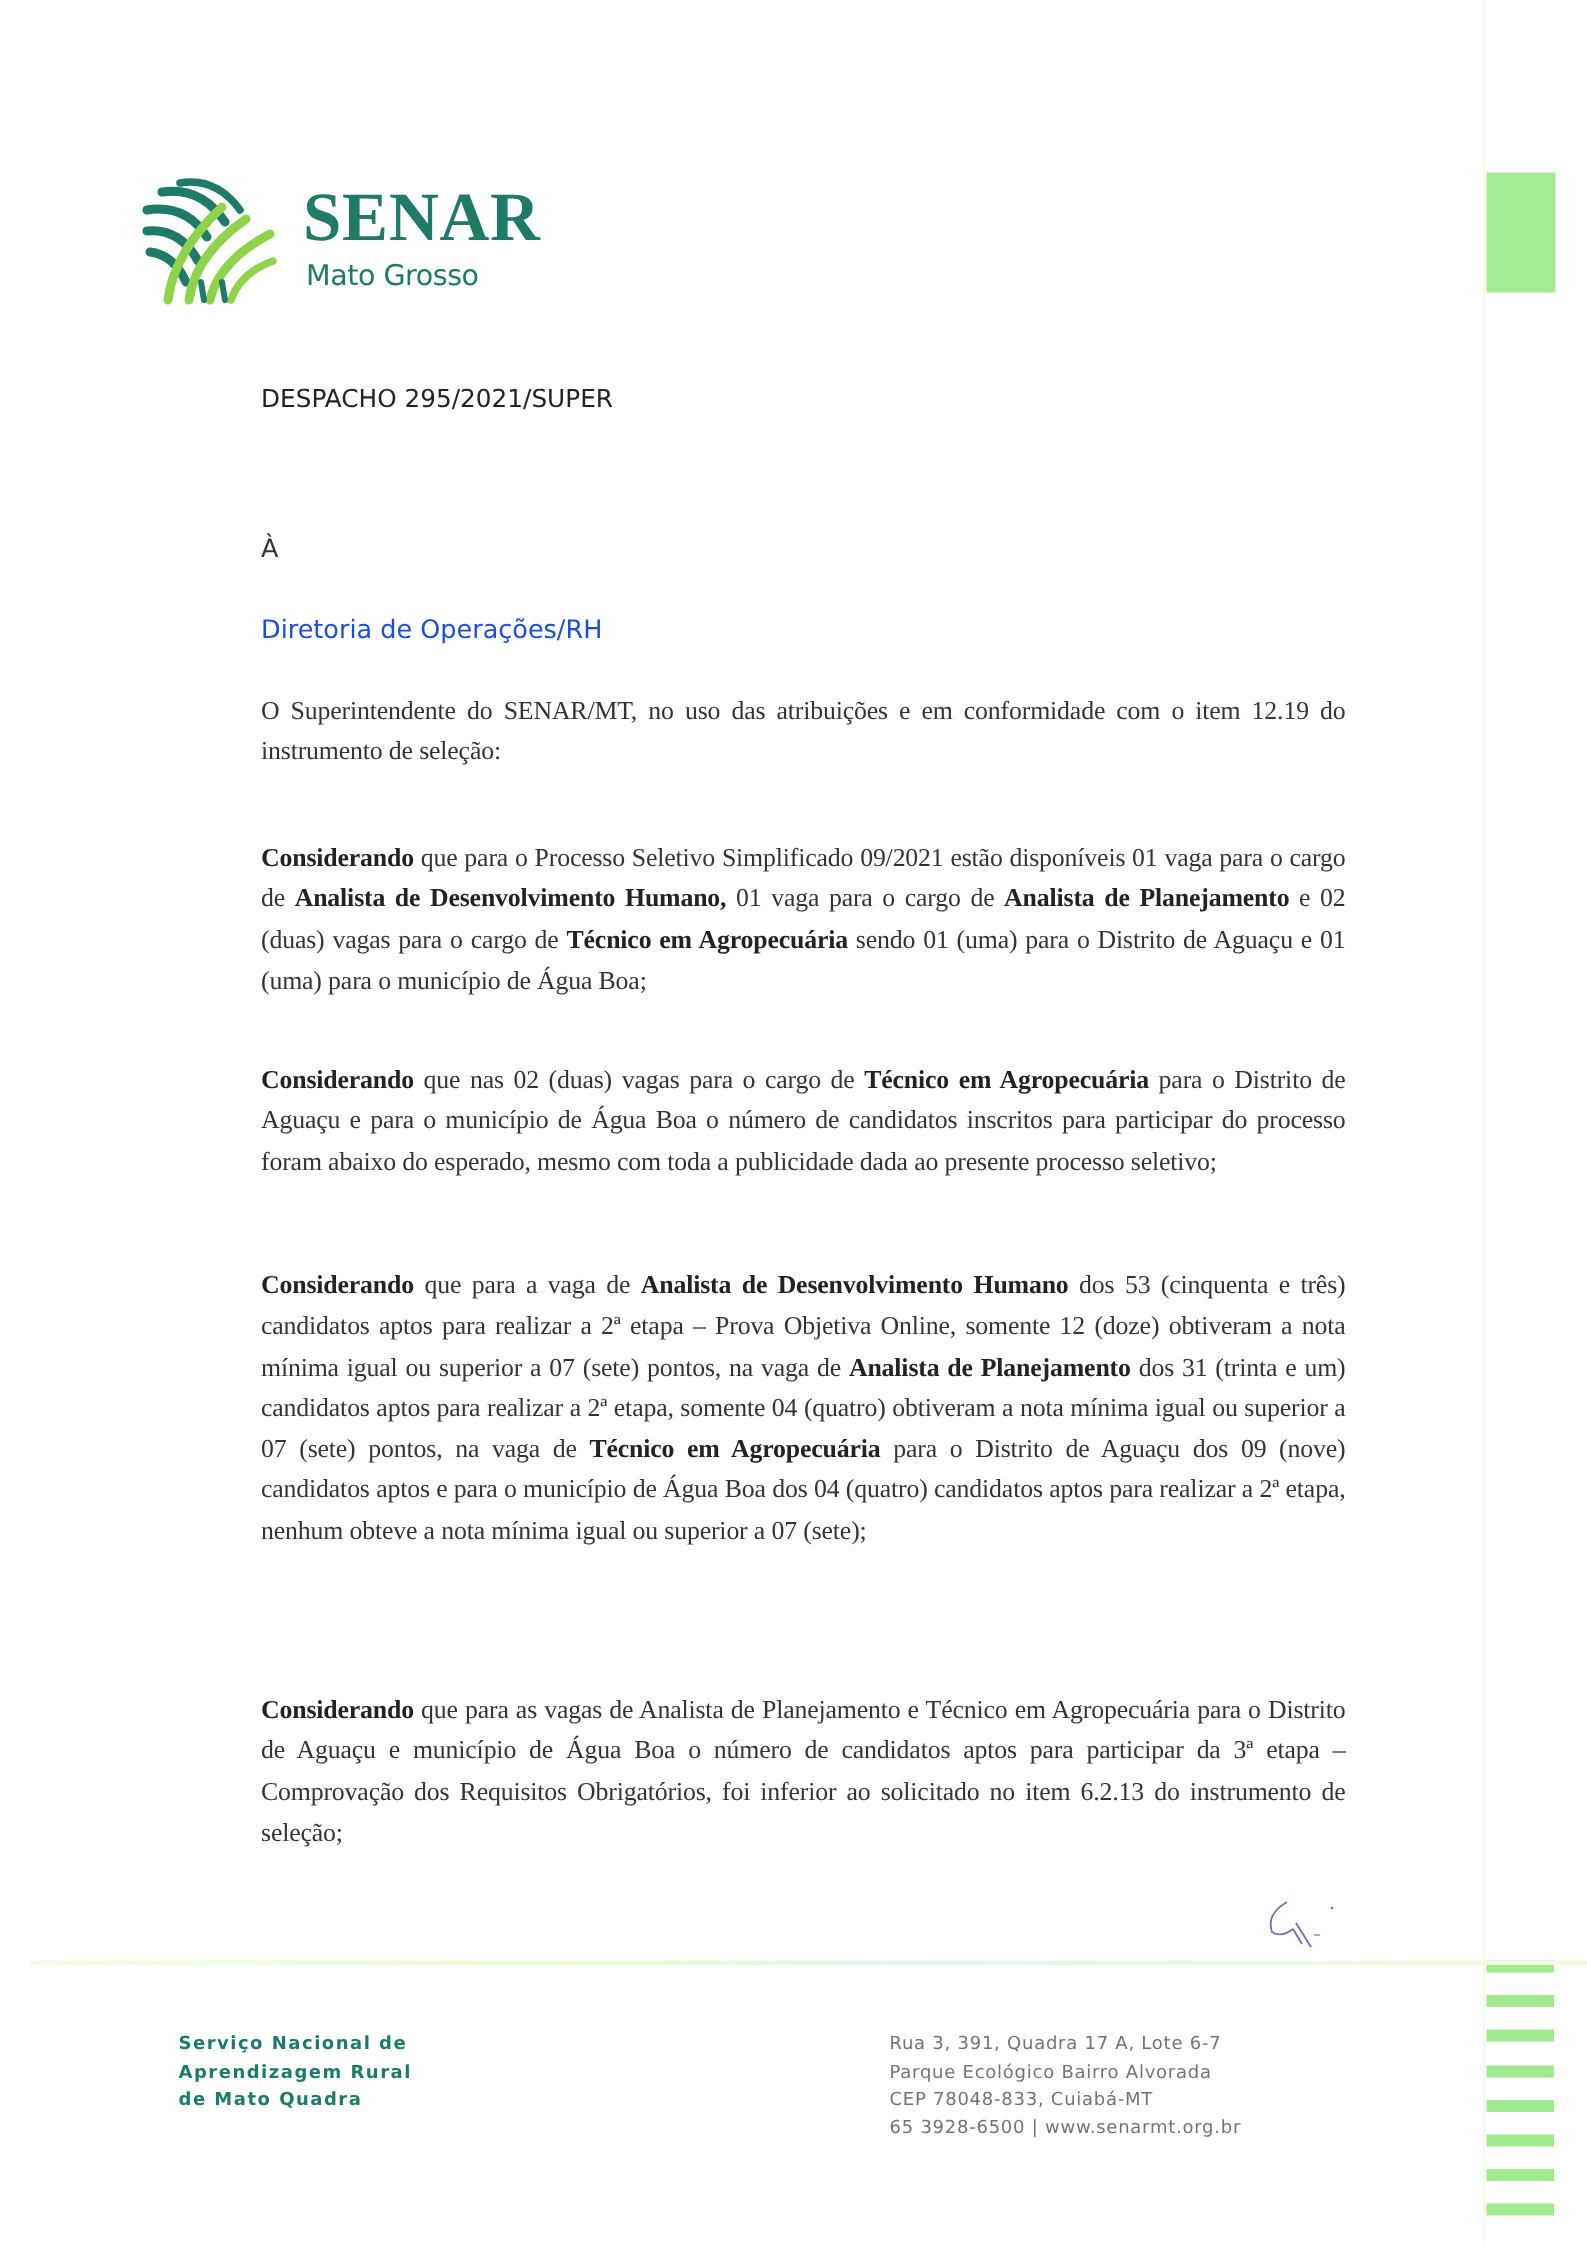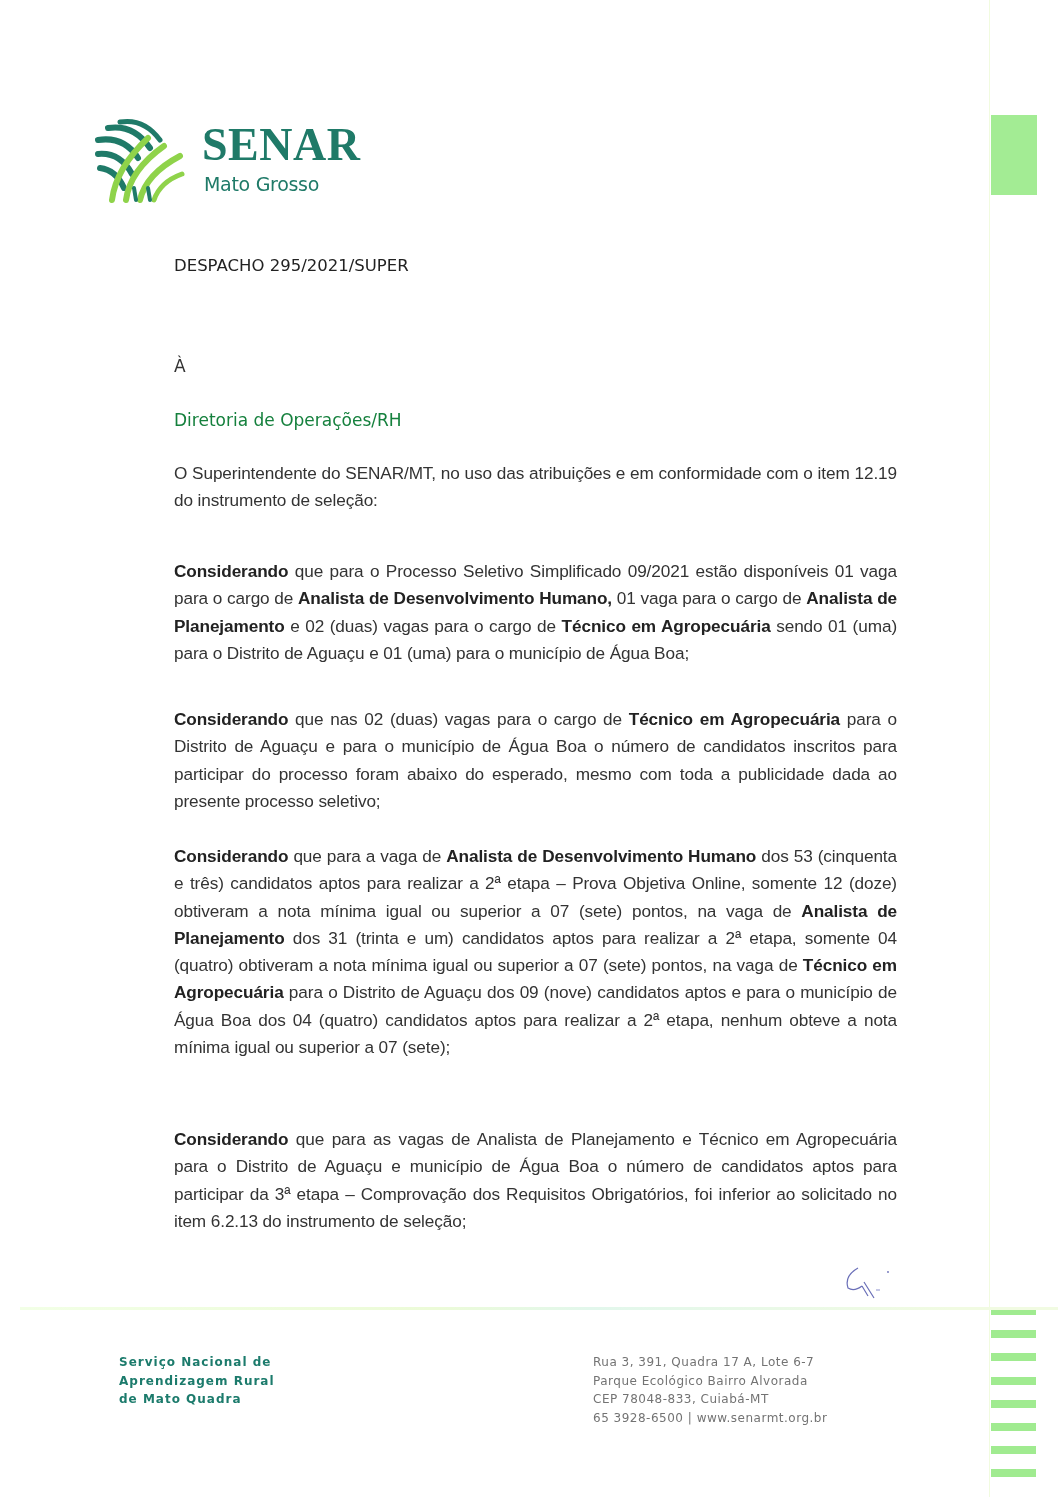--- a/index.html
+++ b/index.html
@@ -10,25 +10,25 @@
   .logo-mark { position: absolute; left: 0; top: 0; width: 92px; height: 86px; }
   .logo-senar { position: absolute; left: 108px; top: 0px; font-size: 46px; font-weight: bold;
                 color: #1f7a68; letter-spacing: 0.5px; font-family: Liberation Serif, serif; }
   .logo-sub { position: absolute; left: 110px; top: 55px; font-size: 19px; color: #1f7a68;
               font-family: "DejaVu Sans", sans-serif; letter-spacing: -0.3px; }
 
   .title { position: absolute; left: 174px; top: 256px; font-size: 16.5px; color: #222;
            font-family: "DejaVu Sans", sans-serif; }
   .addressee-a { position: absolute; left: 174px; top: 356px; font-size: 17px; color: #333;
                  font-family: "DejaVu Sans", sans-serif; }
-  .addressee { position: absolute; left: 174px; top: 410px; font-size: 17px; color: #15803d;
+  .addressee { position: absolute; left: 174px; top: 410px; font-size: 17px; color: #1d4ed8;
                font-family: "DejaVu Sans", sans-serif; }
 
   .para { position: absolute; left: 174px; width: 723px; font-size: 17.2px; line-height: 27.3px;
-          text-align: justify; color: #333; font-family: Liberation Sans, sans-serif;
+          text-align: justify; color: #333; font-family: Liberation Serif, serif;
           letter-spacing: -0.1px; }
   .para b { color: #222; }
   #p0 { top: 460px; }
   #p1 { top: 558px; }
   #p2 { top: 706px; }
   #p3 { top: 843px; }
   #p4 { top: 1114px; margin-top: 12px; }
 
   .signature { position: absolute; left: 840px; top: 1262px; width: 60px; height: 40px; }
 

